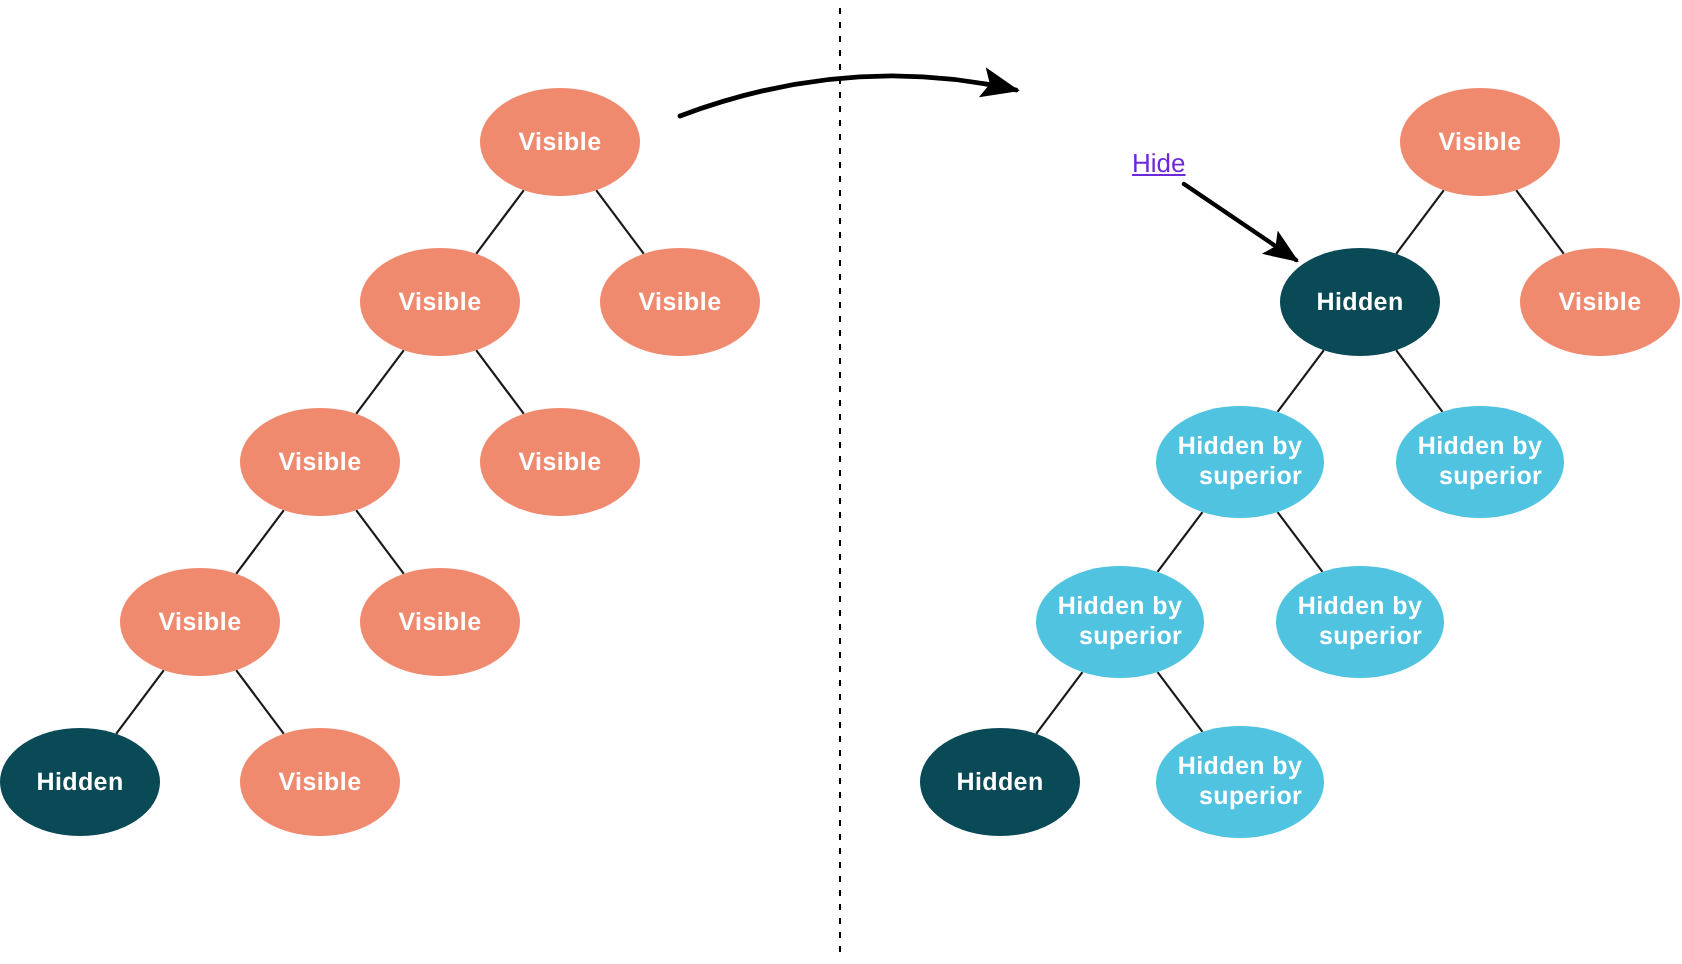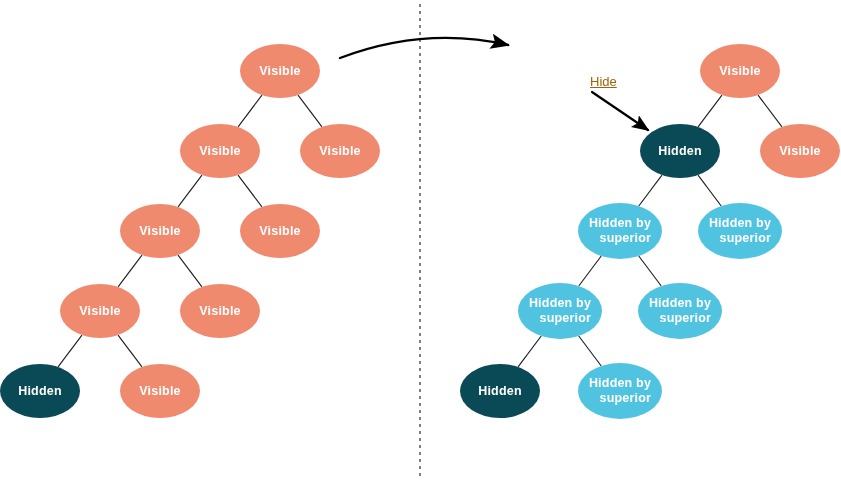--- a/index.html
+++ b/index.html
@@ -88,21 +88,21 @@
         <line x1="578.78" y1="336.04" x2="601.22" y2="365.96" stroke="#1a1a1a" stroke-width="1.1"></line>
       </g>
 
     <line id="divider-line" stroke="#000000" stroke-width="1" stroke-dasharray="3 4" x1="420" x2="420" y1="4" y2="478"></line>
 
     <path id="transition-arrow" fill="none" stroke="#000000" stroke-width="2.4" stroke-linecap="round" marker-end="url(#arrowhead)" d="M340,58 Q425,26 508,45"></path>
 
     <line id="hide-arrow" stroke="#000000" stroke-width="2.2" stroke-linecap="round" marker-end="url(#arrowhead)" x1="592" y1="92" x2="648" y2="130"></line>
   </svg>
 
-  <div class="annot-text" id="hide-label" style="left: 590px; top: 74px; color: #a16207; text-decoration: underline;">Hide</div>
+  <div class="annot-text" id="hide-label" style="left: 566px; top: 74px; color: #6d28d9; text-decoration: underline;">Hide</div>
 
   <div id="nodes-left">
       <div class="node" style="left: 240px; top: 44px; width: 80px; height: 54px; background: rgb(240, 138, 110); color: rgb(255, 255, 255);">
         <span class="lbl">Visible</span>
       </div>
       <div class="node" style="left: 180px; top: 124px; width: 80px; height: 54px; background: rgb(240, 138, 110); color: rgb(255, 255, 255);">
         <span class="lbl">Visible</span>
       </div>
       <div class="node" style="left: 300px; top: 124px; width: 80px; height: 54px; background: rgb(240, 138, 110); color: rgb(255, 255, 255);">
         <span class="lbl">Visible</span>

